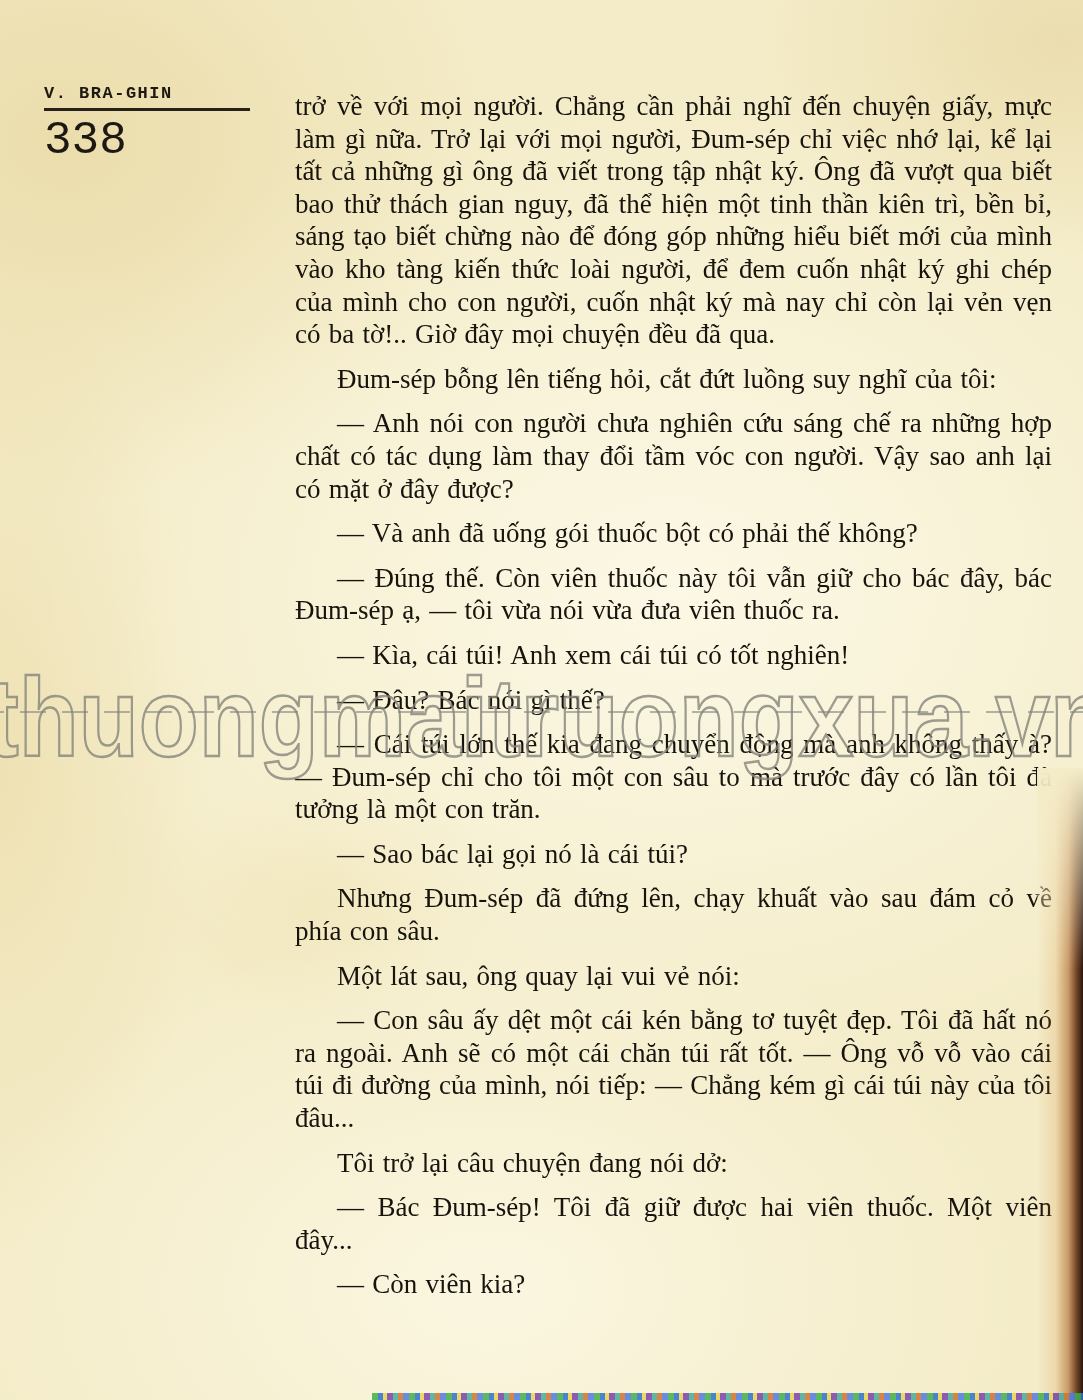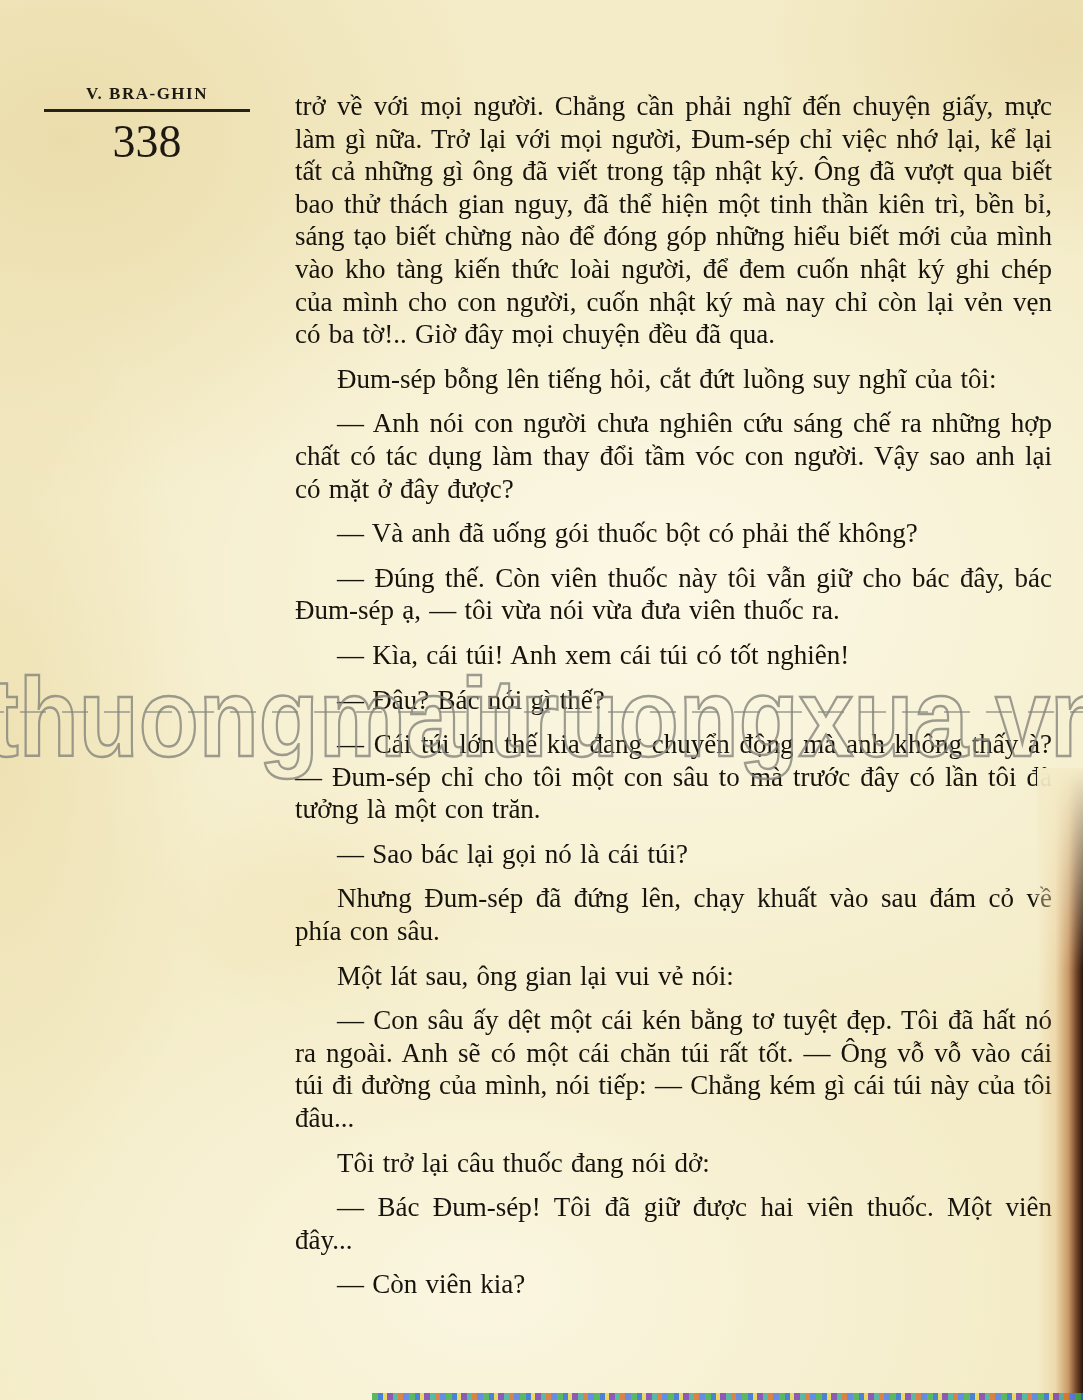--- a/index.html
+++ b/index.html
@@ -11,21 +11,21 @@
       radial-gradient(ellipse 620px 520px at 6% 10%, rgba(224,202,136,0.45), rgba(224,202,136,0) 70%),
       radial-gradient(ellipse 420px 300px at 98% 3%, rgba(221,198,135,0.40), rgba(221,198,135,0) 72%),
       radial-gradient(ellipse 300px 700px at 0% 55%, rgba(228,206,142,0.35), rgba(228,206,142,0) 70%),
       radial-gradient(ellipse 850px 650px at 62% 42%, rgba(255,253,242,0.70), rgba(255,253,242,0) 78%),
       radial-gradient(ellipse 760px 520px at 45% 92%, rgba(255,252,240,0.60), rgba(255,252,240,0) 72%),
       radial-gradient(ellipse 240px 180px at 30% 64%, rgba(234,214,150,0.30), rgba(234,214,150,0) 70%),
       #f4ecc8;
     font-family:"Liberation Serif","DejaVu Serif",serif;
   }
   
-  .header{position:absolute;left:44px;top:84px;width:206px;text-align:center;}
+  .header{position:absolute;left:44px;top:84px;width:206px;text-align:left;font-family:Liberation Mono, monospace;}
   .author{font-weight:bold;font-size:17px;letter-spacing:1.5px;color:#1d1912;white-space:nowrap;}
   .rule{border:0;border-top:3px solid #26221a;margin:5px 0 0 0;}
   .pagenum{font-size:46px;line-height:1;color:#1d1912;margin-top:7px;}
   
   .body{
     position:absolute;left:283px;top:78px;width:781px;
     font-size:27px;line-height:32.6px;color:#17130d;
     text-align:justify;word-spacing:1.5px;
   }
   .body p{margin:12px;text-indent:42px;}
@@ -67,23 +67,23 @@
       <p class="noindent">trở về với mọi người. Chẳng cần phải nghĩ đến chuyện giấy, mực làm gì nữa. Trở lại với mọi người, Đum-sép chỉ việc nhớ lại, kể lại tất cả những gì ông đã viết trong tập nhật ký. Ông đã vượt qua biết bao thử thách gian nguy, đã thể hiện một tinh thần kiên trì, bền bỉ, sáng tạo biết chừng nào để đóng góp những hiểu biết mới của mình vào kho tàng kiến thức loài người, để đem cuốn nhật ký ghi chép của mình cho con người, cuốn nhật ký mà nay chỉ còn lại vẻn vẹn có ba tờ!.. Giờ đây mọi chuyện đều đã qua.</p>
       <p>Đum-sép bỗng lên tiếng hỏi, cắt đứt luồng suy nghĩ của tôi:</p>
       <p>— Anh nói con người chưa nghiên cứu sáng chế ra những hợp chất có tác dụng làm thay đổi tầm vóc con người. Vậy sao anh lại có mặt ở đây được?</p>
       <p>— Và anh đã uống gói thuốc bột có phải thế không?</p>
       <p>— Đúng thế. Còn viên thuốc này tôi vẫn giữ cho bác đây, bác Đum-sép ạ, — tôi vừa nói vừa đưa viên thuốc ra.</p>
       <p>— Kìa, cái túi! Anh xem cái túi có tốt nghiên!</p>
       <p>— Đâu? Bác nói gì thế?</p>
       <p>— Cái túi lớn thế kia đang chuyển động mà anh không thấy à? — Đum-sép chỉ cho tôi một con sâu to mà trước đây có lần tôi đã tưởng là một con trăn.</p>
       <p>— Sao bác lại gọi nó là cái túi?</p>
       <p>Nhưng Đum-sép đã đứng lên, chạy khuất vào sau đám cỏ về phía con sâu.</p>
-      <p>Một lát sau, ông gian lại vui vẻ nói:</p>
+      <p>Một lát sau, ông quay lại vui vẻ nói:</p>
       <p>— Con sâu ấy dệt một cái kén bằng tơ tuyệt đẹp. Tôi đã hất nó ra ngoài. Anh sẽ có một cái chăn túi rất tốt. — Ông vỗ vỗ vào cái túi đi đường của mình, nói tiếp: — Chẳng kém gì cái túi này của tôi đâu...</p>
-      <p>Tôi trở lại câu thuốc đang nói dở:</p>
+      <p>Tôi trở lại câu chuyện đang nói dở:</p>
       <p>— Bác Đum-sép! Tôi đã giữ được hai viên thuốc. Một viên đây...</p>
       <p>— Còn viên kia?</p>
     </div>
 
   <svg class="watermark" width="1140" height="175" viewBox="0 0 1140 175">
     <line x1="0" y1="74" x2="1140" y2="74" stroke="#8d8d84" stroke-width="2" stroke-dasharray="26 16" opacity="0.65"></line>
     <text x="8" y="118" font-family="Liberation Sans, DejaVu Sans, sans-serif" font-weight="bold" font-size="112" fill="none" stroke="#85857c" stroke-width="2.5" textLength="1124" lengthAdjust="spacingAndGlyphs" opacity="0.8">thuongmaitruongxua.vn</text>
   </svg>
 
   <div class="edge-shadow"></div>

